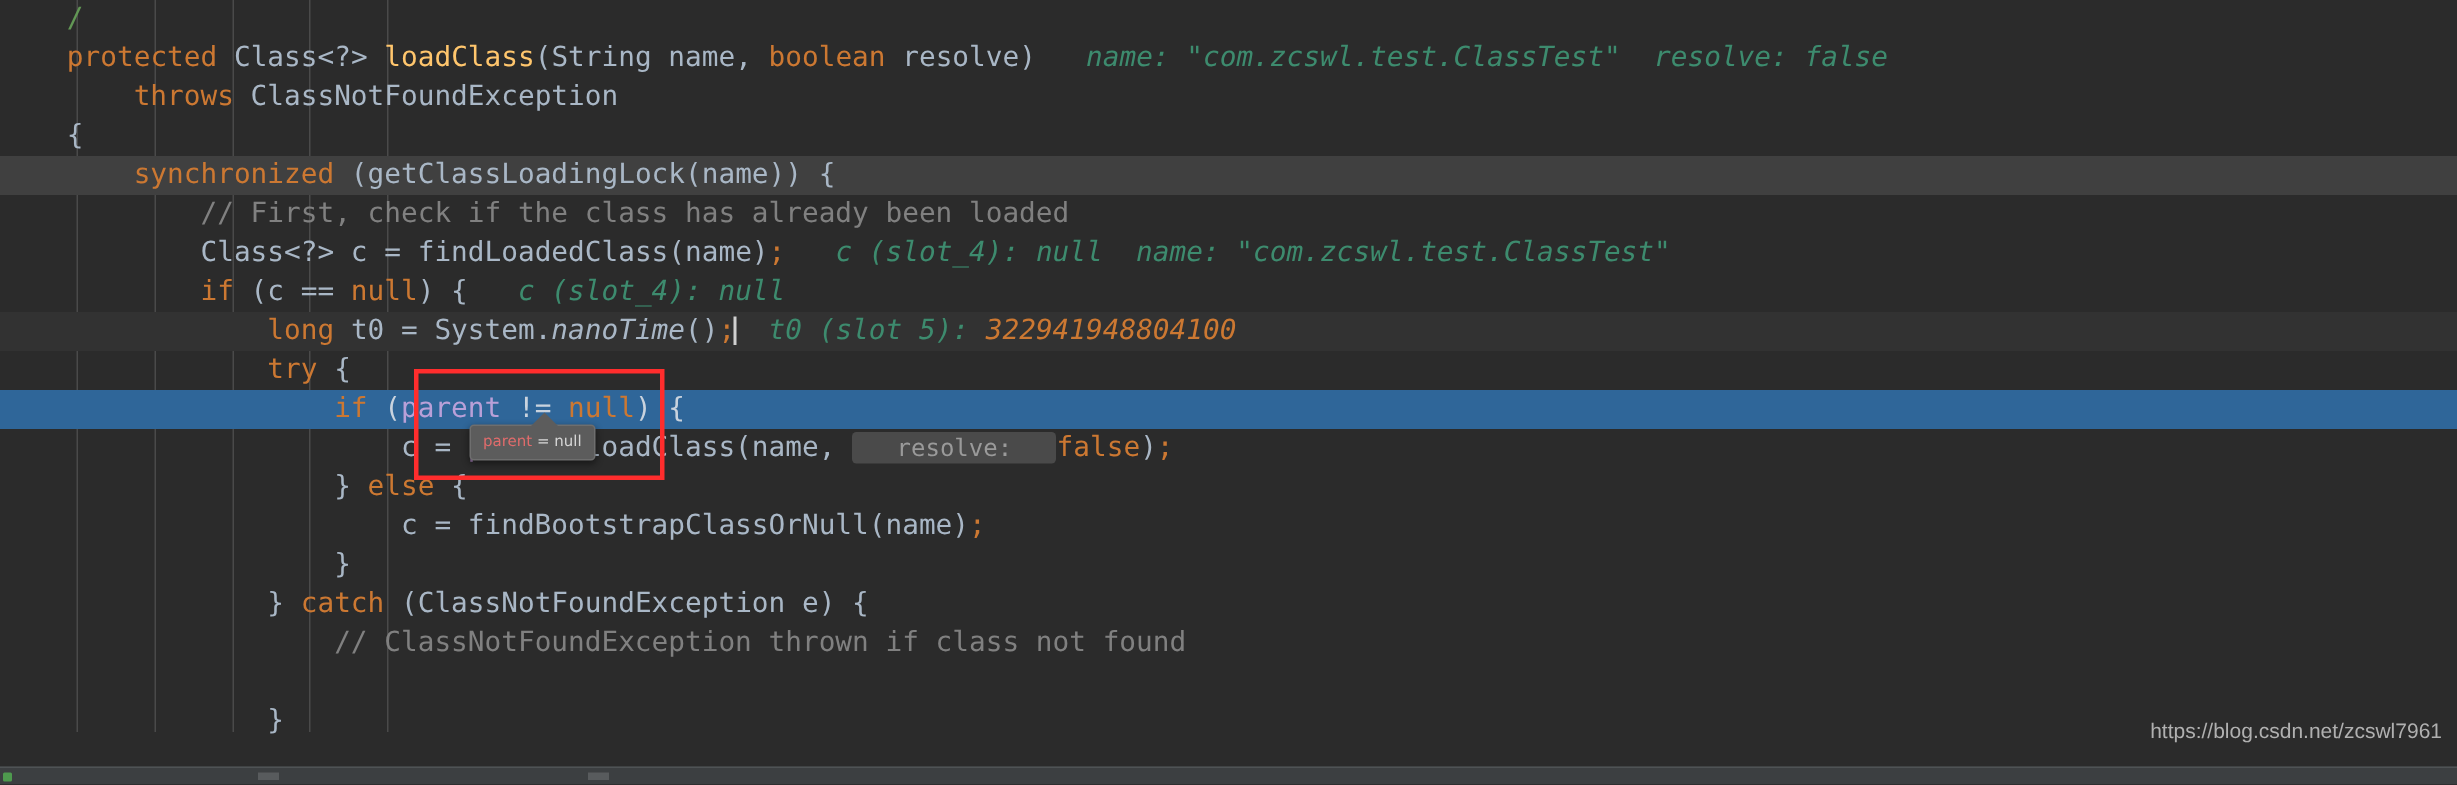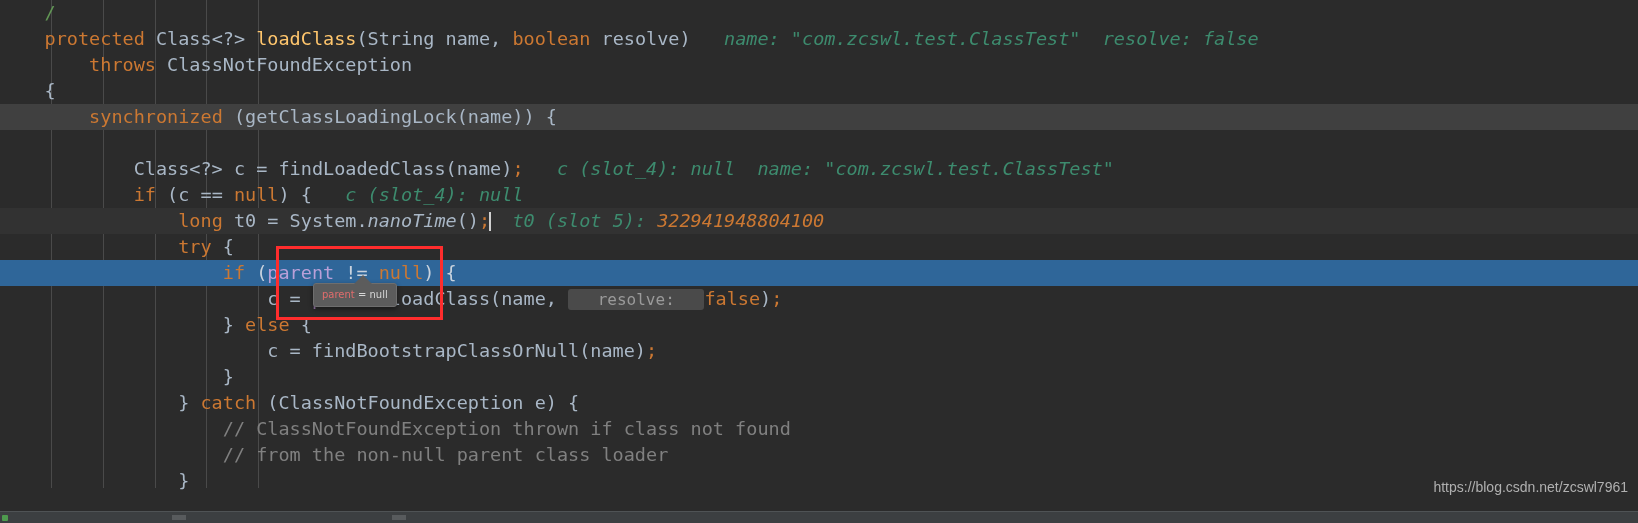--- a/index.html
+++ b/index.html
@@ -180,33 +180,33 @@
     <div class="guide" style="left:206px;"></div>
     <div class="guide" style="left:258px;"></div>
   </div>
 
   <div class="lines" id="lines">
       <div class="line "><span class="text"><span class="punc">    </span><span class="doc">/</span></span></div>
       <div class="line "><span class="text"><span class="punc">    </span><span class="kw">protected</span><span class="punc"> </span><span class="type">Class&lt;?&gt;</span><span class="punc"> </span><span class="method">loadClass</span><span class="punc">(</span><span class="type">String</span><span class="punc"> name, </span><span class="kw">boolean</span><span class="punc"> resolve)</span><span class="hint">   name: "com.zcswl.test.ClassTest"  resolve: false</span></span></div>
       <div class="line "><span class="text"><span class="punc">        </span><span class="kw">throws</span><span class="type"> ClassNotFoundException</span></span></div>
       <div class="line "><span class="text"><span class="punc">    {</span></span></div>
       <div class="line bp"><span class="text"><span class="punc">        </span><span class="kw">synchronized</span><span class="punc"> (</span><span class="type">getClassLoadingLock</span><span class="punc">(name)) {</span></span></div>
-      <div class="line "><span class="text"><span class="punc">            </span></span></div>
+      <div class="line "><span class="text"><span class="punc">            </span><span class="cmt">// First, check if the class has already been loaded</span></span></div>
       <div class="line "><span class="text"><span class="punc">            </span><span class="type">Class&lt;?&gt;</span><span class="punc"> c = </span><span class="type">findLoadedClass</span><span class="punc">(name)</span><span class="semi">;</span><span class="hint">   c (slot_4): null  name: "com.zcswl.test.ClassTest"</span></span></div>
       <div class="line "><span class="text"><span class="punc">            </span><span class="kw">if</span><span class="punc"> (c == </span><span class="kw">null</span><span class="punc">) {</span><span class="hint">   c (slot_4): null</span></span></div>
       <div class="line caret"><span class="text"><span class="punc">                </span><span class="kw">long</span><span class="punc"> t0 = System.</span><span class="italicm">nanoTime</span><span class="punc">()</span><span class="semi">;</span><span class="caret-bar"></span><span class="hint">  t0 (slot 5): </span><span class="hintnum">322941948804100</span></span></div>
       <div class="line "><span class="text"><span class="punc">                </span><span class="kw">try</span><span class="punc"> {</span></span></div>
       <div class="line exec"><span class="text"><span class="punc">                    </span><span class="kw">if</span><span class="punc"> (</span><span class="field">parent</span><span class="punc"> != </span><span class="kw">null</span><span class="punc">) {</span></span></div>
       <div class="line "><span class="text"><span class="punc">                        </span><span class="punc">c = </span><span class="field">parent</span><span class="punc">.loadClass(name, </span><span class="chip"> resolve: </span><span class="kw">false</span><span class="punc">)</span><span class="semi">;</span></span></div>
       <div class="line "><span class="text"><span class="punc">                    } </span><span class="kw">else</span><span class="punc"> {</span></span></div>
       <div class="line "><span class="text"><span class="punc">                        </span><span class="punc">c = findBootstrapClassOrNull(name)</span><span class="semi">;</span></span></div>
       <div class="line "><span class="text"><span class="punc">                    }</span></span></div>
       <div class="line "><span class="text"><span class="punc">                } </span><span class="kw">catch</span><span class="punc"> (ClassNotFoundException e) {</span></span></div>
       <div class="line "><span class="text"><span class="punc">                    </span><span class="cmt">// ClassNotFoundException thrown if class not found</span></span></div>
-      <div class="line "><span class="text"><span class="punc">                    </span><span class="cmt">// from the non-null parent class loader</span></span></div>
+      <div class="line "><span class="text"><span class="punc">                    </span></span></div>
       <div class="line "><span class="text"><span class="punc">                }</span></span></div>
       <div class="line "><span class="text"></span></div>
       <div class="line "><span class="text"><span class="punc">                }</span></span></div>
     </div>
 
   <div id="annotation-box"></div>
 
   <div id="tooltip">
     <div class="tt-arrow"></div>
     <span class="tt-var">parent</span><span class="tt-rest"> = </span><span class="tt-rest">null</span>

